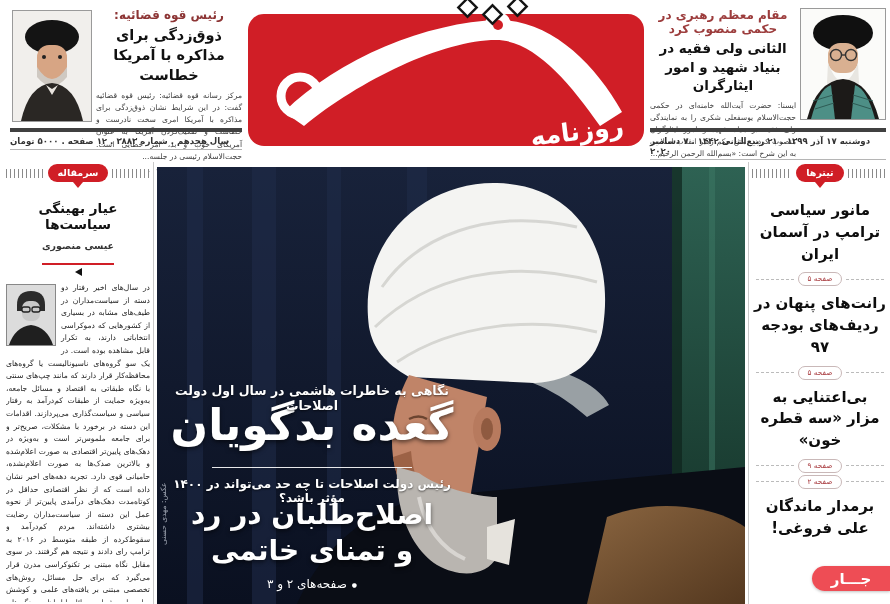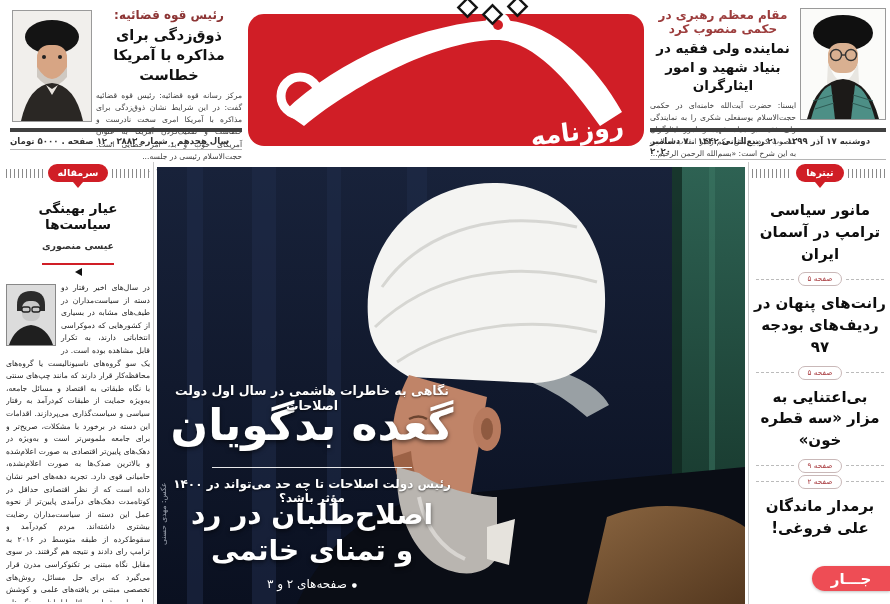--- a/index.html
+++ b/index.html
@@ -85,21 +85,21 @@
       <rect x="213" y="1" width="13" height="13" transform="rotate(45 219.5 7.5)"></rect>
       <rect x="238" y="8" width="13" height="13" transform="rotate(45 244.5 14.5)"></rect>
       <rect x="263" y="0" width="13" height="13" transform="rotate(45 269.5 6.5)"></rect>
     </g>
     <text x="330" y="140" font-size="25" font-weight="bold" fill="#ffffff" text-anchor="middle" transform="rotate(-7 330 140)">روزنامه</text>
   </svg>
 </div>
 
 <div class="abs" style="left:650px;top:8px;width:146px;height:118px">
   <div class="kicker" style="color:#9c3c3c">مقام معظم رهبری در حکمی منصوب کرد</div>
-  <div class="h-head" style="font-size:13.5px">نماینده ولی فقیه در بنیاد شهید و امور ایثارگران</div>
+  <div class="h-head" style="font-size:13.5px">الثانی ولی فقیه در بنیاد شهید و امور ایثارگران</div>
   <div class="h-body">ایسنا: حضرت آیت‌الله خامنه‌ای در حکمی حجت‌الاسلام یوسفعلی شکری را به نمایندگی ولی فقیه در بنیاد شهید و امور ایثارگران منصوب کردند. متن حکم رهبر انقلاب اسلامی به این شرح است: «بسم‌الله الرحمن الرحیم...</div>
   <div class="h-pageref">صفحه ۳</div>
 </div>
 <div class="abs h-photo" style="left:800px;top:8px;width:86px;height:112px">
   <svg width="84" height="110" viewBox="0 0 84 110">
     <rect width="84" height="110" fill="#fbfbf9"></rect>
     <ellipse cx="42" cy="24" rx="30" ry="18" fill="#101010"></ellipse>
     <rect x="27" y="34" width="30" height="30" rx="12" fill="#d9b091"></rect>
     <circle cx="35" cy="46" r="5.5" fill="none" stroke="#333" stroke-width="1.4"></circle>
     <circle cx="50" cy="46" r="5.5" fill="none" stroke="#333" stroke-width="1.4"></circle>

